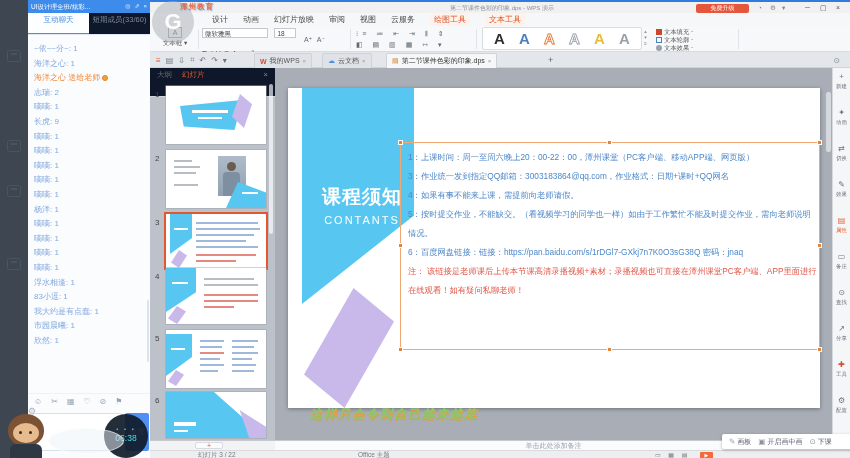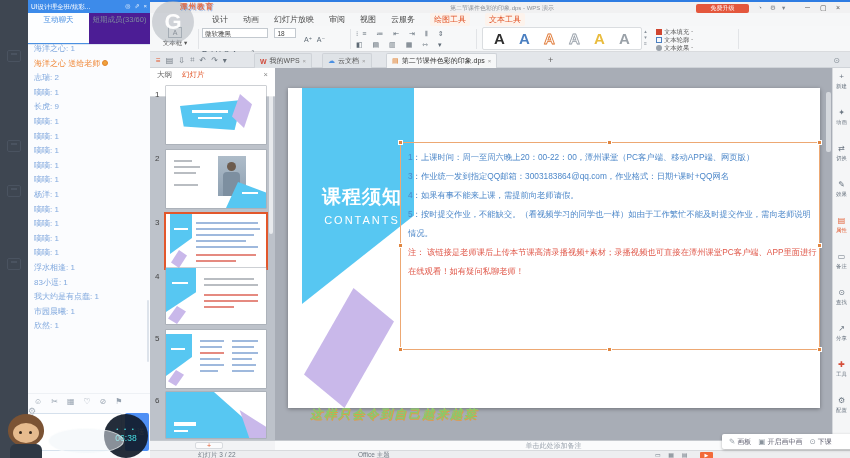--- a/index.html
+++ b/index.html
@@ -9,21 +9,21 @@
   
   .app-sidebar { position:absolute; left:0; top:0; width:28px; height:458px; background:#3e4651; }
   .side-ico { position:absolute; left:7px; width:14px; height:12px; border:1.5px solid #4d5764; border-radius:2px; opacity:.8; }
   .side-ico i { display:block; margin:2px auto 0; width:6px; height:2px; background:#4d5764; }
 
   
   .chat-panel { position:absolute; left:28px; top:0; width:122px; height:458px; background:#fbfcfe; }
   .chat-header { position:absolute; left:0; top:0; width:100%; height:13px; background:#3d8bea; color:#fff;
     font-size:6.5px; line-height:13px; padding:0 3px; white-space:nowrap; overflow:hidden; }
   .chat-header .hic { float:right; margin-left:4px; font-size:6px; opacity:.9; cursor:default; }
-  .chat-tabs { position:absolute; left:0; top:13px; width:100%; height:32px; display:flex; background:#4c1d95; border-bottom:1px solid #dde6f2; }
+  .chat-tabs { position:absolute; left:0; top:13px; width:100%; height:22px; display:flex; background:#0f172a; border-bottom:1px solid #dde6f2; }
   .chat-tab { flex:1; text-align:center; font-size:7.5px; line-height:14px; color:#7d8b9e; }
   .chat-tab.active { background:#fdfeff; color:#4a90e2; border-bottom:1.5px solid #4a90e2; }
   .chat-list { position:absolute; left:6px; top:42px; width:110px; height:305px; overflow:hidden; }
   .msg { font-size:8px; color:#82a9de; height:14.6px; line-height:14.6px; white-space:nowrap; overflow:hidden; }
   .msg.hl { color:#f08a3b; }
   .medal { display:inline-block; width:6px; height:6px; border-radius:50%; background:#f0a13b; border:1px solid #e2832a; vertical-align:middle; margin-left:2px; }
   .chat-scroll { position:absolute; right:1px; top:300px; width:2px; height:62px; background:#dde3eb; border-radius:1px; }
   .chat-toolbar { position:absolute; left:0; top:393px; width:100%; height:15px; border-top:1px solid #eef1f5; display:flex; align-items:center; gap:9px; padding:0 6px; }
   .chat-toolbar span { font-size:8px; color:#97a3b0; }
   .chat-input { position:absolute; left:4px; top:413px; width:90px; height:38px; background:#fff; border:1px solid #d5e0ec; border-radius:2px; }
@@ -94,21 +94,21 @@
   .dtab { position:absolute; top:1px; height:15px; background:#dfe3e7; border:1px solid #cfd3d8; border-bottom:none;
     border-radius:2px 2px 0 0; font-size:7px; color:#555; display:flex; align-items:center; gap:3px; padding:0 5px; white-space:nowrap; }
   .dtab.active { background:#f6f7f8; color:#333; }
   .dtab .w { color:#d14a3a; font-weight:bold; }
   .dtab .cl { color:#999; font-size:6px; }
   .newtab { position:absolute; top:3px; font-size:9px; color:#666; }
   .dt-right { position:absolute; right:10px; top:4px; font-size:8px; color:#8a939c; }
 
   
   .thumb-panel { position:absolute; left:0; top:68px; width:125px; height:372px; background:#bdc2ca; overflow:hidden; }
-  .tp-head { position:absolute; left:0; top:0; width:100%; height:29px; background:#ffffff; border-bottom:1px solid #d4d7db;
+  .tp-head { position:absolute; left:0; top:0; width:100%; height:29px; background:#0f172a; border-bottom:1px solid #d4d7db;
     font-size:7.5px; line-height:13px; padding:0 7px; color:#666; }
   .tp-head .sl { color:#e2572b; margin-left:8px; }
   .tp-head .cl { float:right; color:#888; }
   .thumb-num { position:absolute; left:5px; font-size:8px; color:#444; }
   .thumb { position:absolute; left:16px; width:100px; background:#fff; box-shadow:0 0 0 .5px #9ba1a9; overflow:hidden; }
   .thumb.sel { box-shadow:0 0 0 2px #e2572b; }
   .tline { position:absolute; height:1.5px; background:#9fb9dd; }
   .tline.gray { background:#b9bdc2; } .tline.red { background:#e58a80; } .tline.white { background:#fff; }
   .tp-scroll { position:absolute; right:2px; top:16px; width:4px; height:150px; background:rgba(255,255,255,.65); border-radius:2px; }
   .blue-shape { position:absolute; background:#57c7f2; }
@@ -185,20 +185,21 @@
       <span>UI设计理全班/炫彩...</span>
       <span class="hic">×</span>
       <span class="hic">⇗</span>
       <span class="hic">◎</span>
     </div>
     <div class="chat-tabs">
       <div class="chat-tab active">互动聊天</div>
       <div class="chat-tab">短期成员(33/60)</div>
     </div>
     <div class="chat-list">
+      <div class="msg">~依~~分~: 1</div>
       <div class="msg">海洋之心: 1</div>
       <div class="msg hl"><span>海洋之心 送给老师</span><span class="medal"></span></div>
       <div class="msg">志瑞: 2</div>
       <div class="msg">嘀嘀: 1</div>
       <div class="msg">长虎: 9</div>
       <div class="msg">嘀嘀: 1</div>
       <div class="msg">嘀嘀: 1</div>
       <div class="msg">嘀嘀: 1</div>
       <div class="msg">嘀嘀: 1</div>
       <div class="msg">嘀嘀: 1</div>
@@ -436,20 +437,21 @@
           <span class="hdl" style="left:-3px;bottom:-3px"></span>
           <span class="hdl" style="left:50%;bottom:-3px;margin-left:-3px"></span>
           <span class="hdl" style="right:-3px;bottom:-3px"></span>
         </div>
 
         <div class="sl-text">
           <div class="ln">1：上课时间：周一至周六晚上20：00-22：00，潭州课堂（PC客户端、移动APP端、网页版）</div>
           <div class="ln">3：作业统一发到指定QQ邮箱：3003183864@qq.com，作业格式：日期+课时+QQ网名</div>
           <div class="ln">4：如果有事不能来上课，需提前向老师请假。</div>
           <div class="ln">5：按时提交作业，不能缺交。（看视频学习的同学也一样）如由于工作繁忙不能及时提交作业，需向老师说明情况。</div>
+          <div class="ln">6：百度网盘链接：链接：https://pan.baidu.com/s/1rDGl7-GXkj7n7K0O3sG38Q 密码：jnaq</div>
           <div class="note">注：  该链接是老师课后上传本节课高清录播视频+素材；录播视频也可直接在潭州课堂PC客户端、APP里面进行在线观看！如有疑问私聊老师！</div>
         </div>
       </div>
       <div class="annotation">这样只会令到自己越来越菜</div>
       <div class="cv-scroll"></div>
     </div>
 
     <div class="right-panel">
       <div class="rp-item">
           <span class="ic">+</span>

